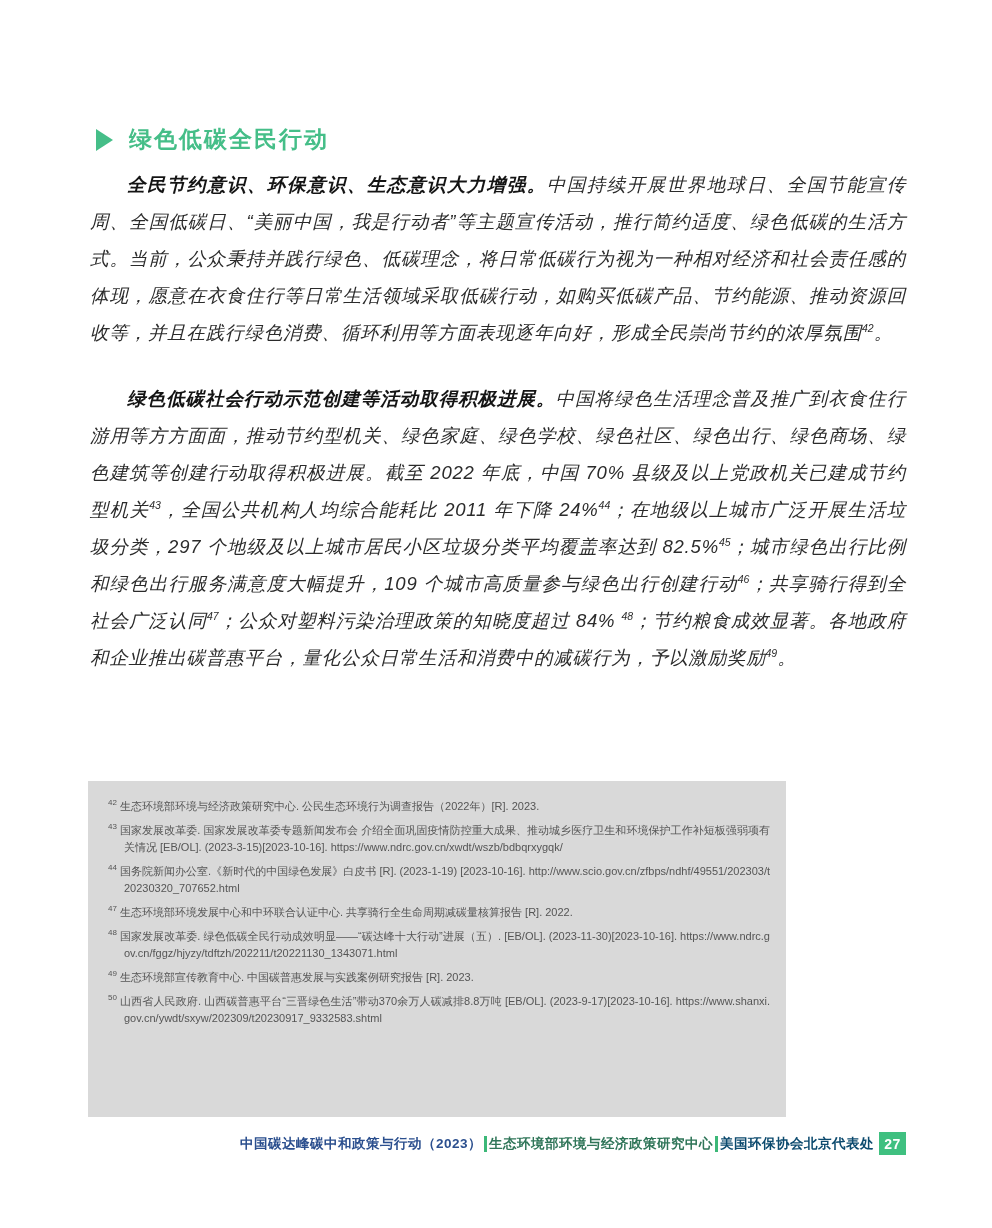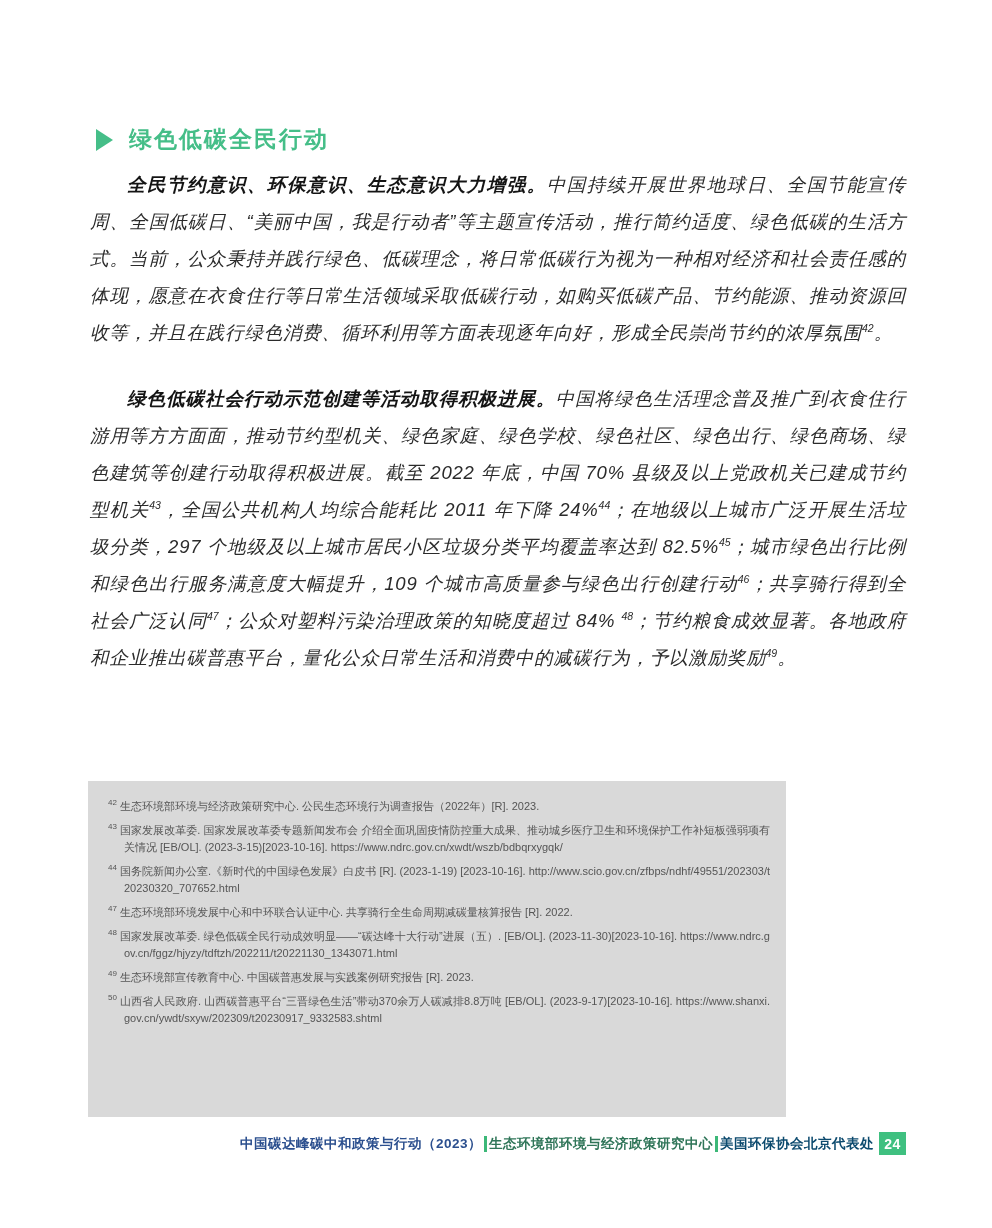--- a/index.html
+++ b/index.html
@@ -99,16 +99,16 @@
       <div class="footnote"><sup class="fn-num">49</sup><span>生态环境部宣传教育中心. 中国碳普惠发展与实践案例研究报告 [R]. 2023.</span></div>
       <div class="footnote"><sup class="fn-num">50</sup><span>山西省人民政府. 山西碳普惠平台“三晋绿色生活”带动370余万人碳减排8.8万吨 [EB/OL]. (2023-9-17)[2023-10-16]. https://www.shanxi.gov.cn/ywdt/sxyw/202309/t20230917_9332583.shtml</span></div>
     </div>
 
   <div class="footer">
     <span class="f-title">中国碳达峰碳中和政策与行动（2023）</span>
     <span class="sep"></span>
     <span class="f-org1">生态环境部环境与经济政策研究中心</span>
     <span class="sep"></span>
     <span class="f-org2">美国环保协会北京代表处</span>
-    <span class="badge">24</span>
+    <span class="badge">27</span>
   </div>
 
 </div>
 
 </body></html>

